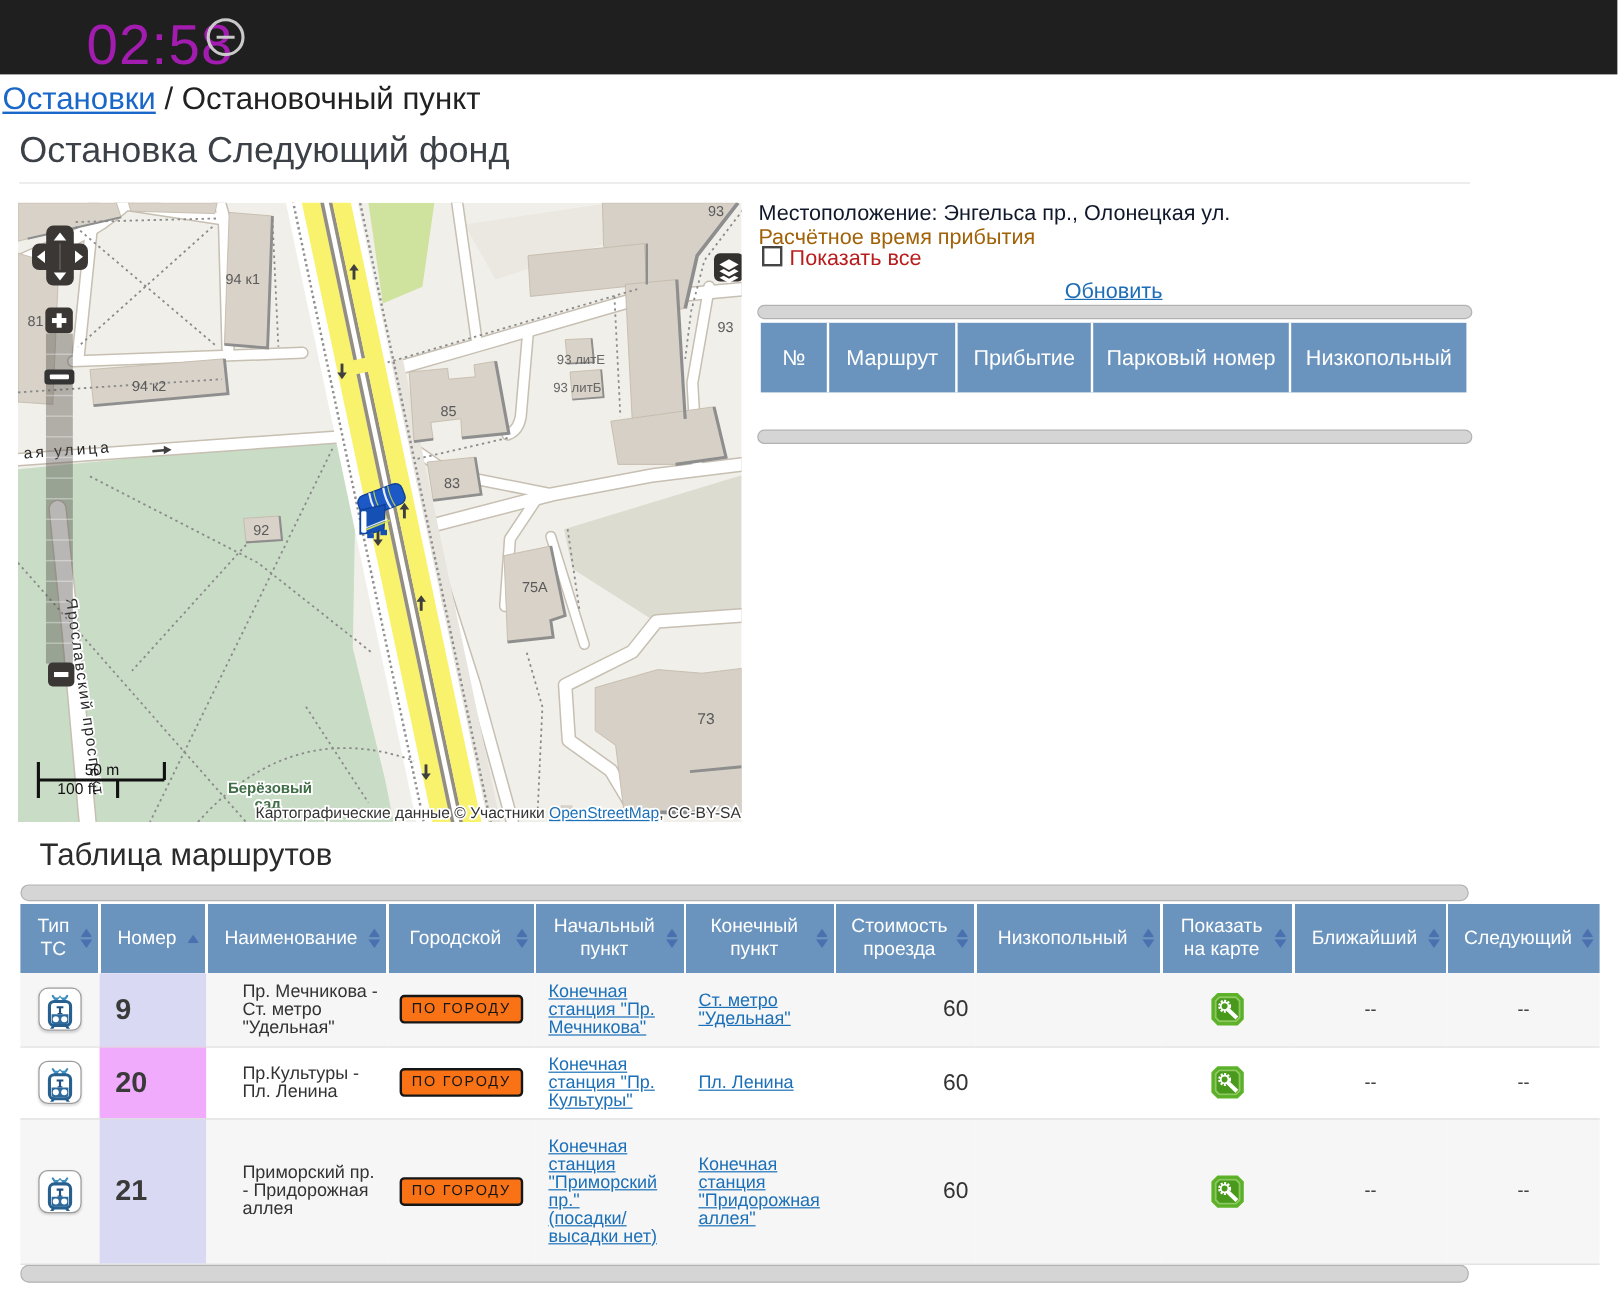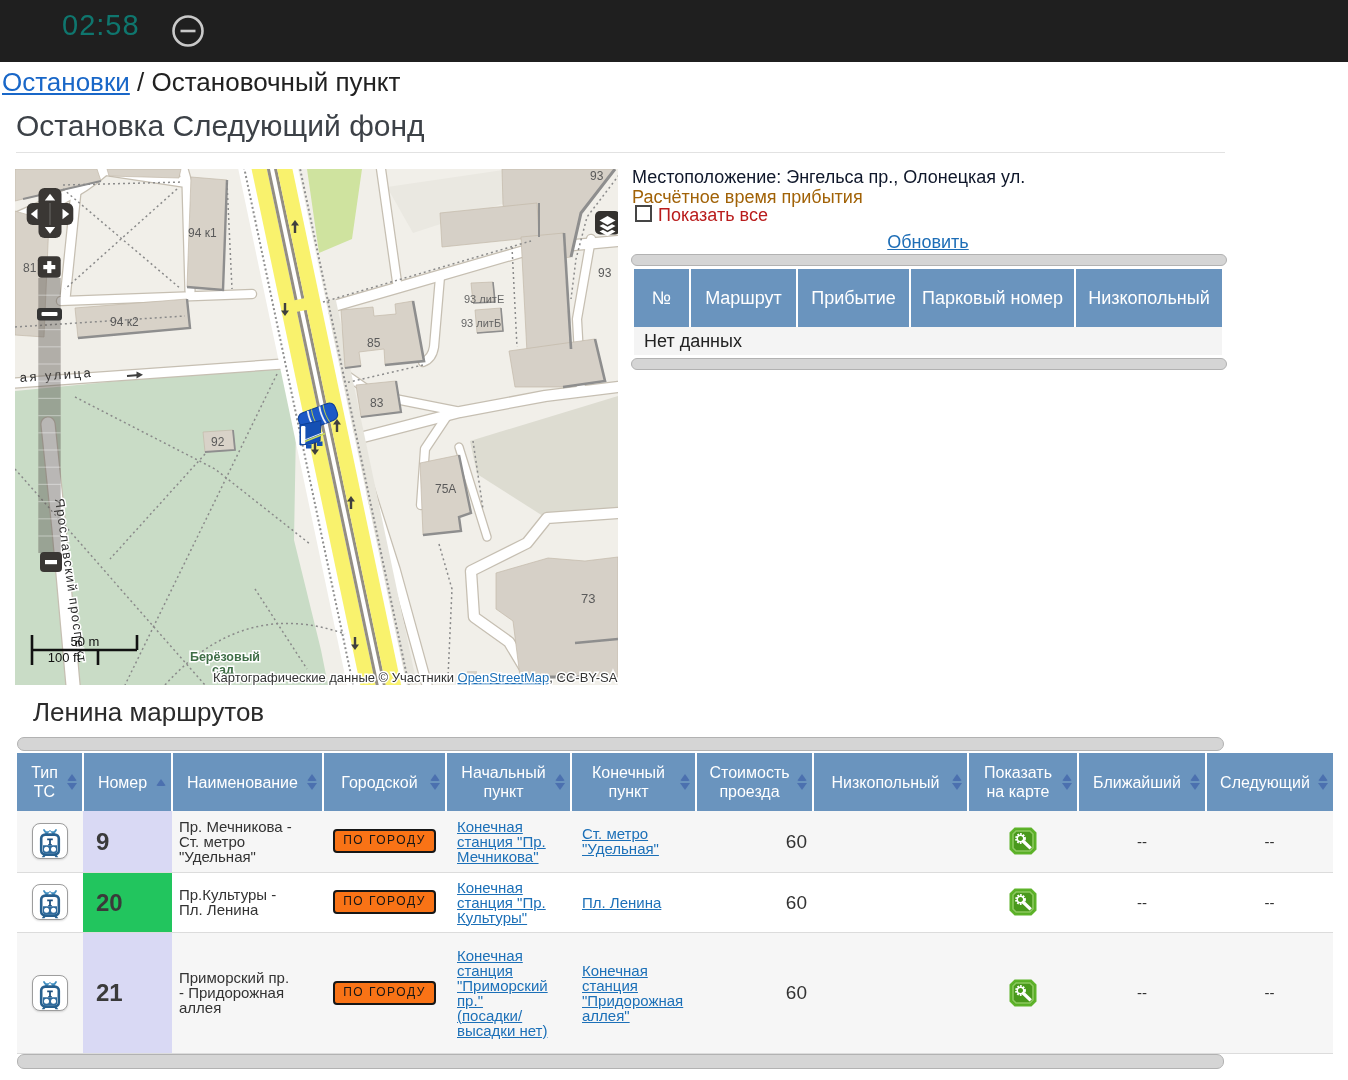--- a/index.html
+++ b/index.html
@@ -1,21 +1,21 @@
 <!DOCTYPE html>
 <html lang="ru"><head>
 <meta charset="utf-8">
 <title>Остановка Пенсионный фонд</title>
 <style>
 html,body{margin:0;padding:0;background:#fff;}
 body{width:1348px;height:1080px;position:relative;font-family:"Liberation Sans",sans-serif;overflow:hidden;}
 .abs{position:absolute;}
 
 #topbar{left:0;top:0;width:1348px;height:62px;background:#1f1f1f;}
-#clock{left:62px;top:9px;font-size:29px;color:#0f766e;letter-spacing:1px;}
+#clock{left:72px;top:9px;font-size:47px;color:#a21caf;letter-spacing:1px;}
 
 #crumb{left:2px;top:67px;font-size:26px;color:#212121;}
 #crumb a{color:#1967c8;text-decoration:underline;}
 
 #title{left:16px;top:109px;font-size:30px;color:#3c4147;}
 #hr1{left:16px;top:152px;width:1209px;height:1px;background:#e2e2e2;}
 
 #loc1{left:632px;top:167px;font-size:18px;color:#0f172a;}
 #loc2{left:632px;top:187px;font-size:18px;color:#a16207;}
 #cb{left:635px;top:205px;width:13px;height:13px;border:2px solid #454545;background:#fff;}
@@ -34,23 +34,23 @@
 #t1 td{background:#f4f4f4;font-size:18px;color:#222;height:28px;padding:0 0 0 10px;}
 
 #rt-title{left:33px;top:697px;font-size:26px;color:#2b2b2b;}
 #t2{left:17px;top:753px;width:1316px;border-collapse:collapse;table-layout:fixed;font-size:15px;}
 #t2 th{background:#6a94be;color:#fff;font-weight:normal;font-size:16px;height:58px;text-align:center;padding:0 14px 0 4px;border-right:2px solid #fff;vertical-align:middle;position:relative;line-height:19px;}
 #t2 th:last-child{border-right:none;}
 #t2 td{vertical-align:middle;padding:6px 4px;line-height:15px;color:#333;border-bottom:1px solid #dcdcdc;}
 #t2 tr.odd td{background:#f6f6f6;}
 #t2 tr.even td{background:#fff;}
 #t2 tr.odd td.snum{background:#d9d9f4;}
-#t2 tr.even td.snum{background:#22c55e;}
+#t2 tr.even td.snum{background:#f0abfc;}
 #t2 td.snum{font-size:24px;font-weight:bold;color:#3a3a3a;padding-left:13px;}
-#t2 td.name{padding-left:7px;}
+#t2 td.name{padding-left:30px;}
 #t2 td.cicon{text-align:center;}
 #t2 td.lnk{padding-left:11px;}
 #t2 td a{color:#1c70b8;text-decoration:underline;}
 #t2 td.price{text-align:right;padding-right:6px;font-size:19px;margin-top:30px;}
 #t2 td.dash{text-align:center;font-size:15px;color:#333;}
 .sign{display:inline-block;border:2px solid #161616;border-radius:4px;background:#f97316;padding:2px 8px 3px 8px;font-size:12px;letter-spacing:1.5px;color:#161616;white-space:nowrap;}
 .sorts{position:absolute;right:5px;top:50%;margin-top:-9px;width:10px;height:18px;}
 .sorts .up{position:absolute;left:0;top:1px;width:0;height:0;border-left:5px solid transparent;border-right:5px solid transparent;border-bottom:7px solid rgba(66,100,170,.75);border-radius:2px;}
 .sorts .dn{position:absolute;left:0;bottom:1px;width:0;height:0;border-left:5px solid transparent;border-right:5px solid transparent;border-top:7px solid rgba(66,100,170,.75);}
 .sorts.only-up{margin-top:-4px;}
@@ -83,28 +83,25 @@
       <col style="width:147px">
     </colgroup>
 <tbody>
       <tr>
         <th>№</th>
         <th>Маршрут</th>
         <th>Прибытие</th>
         <th>Парковый номер</th>
         <th>Низкопольный</th>
       </tr>
-<tr>
-        <td colspan="5">Нет данных</td>
-      </tr>
 </tbody>
   </table>
 <div class="abs sbar" id="sb2"></div>
 
-<div class="abs" id="rt-title">Ленина маршрутов</div>
+<div class="abs" id="rt-title">Таблица маршрутов</div>
 <div class="abs sbar" id="sb3"></div>
 <div class="abs sbar" id="sb4"></div>
 <table class="abs" id="t2">
 <colgroup>
       <col style="width:66px">
       <col style="width:89px">
       <col style="width:151px">
       <col style="width:123px">
       <col style="width:125px">
       <col style="width:125px">

